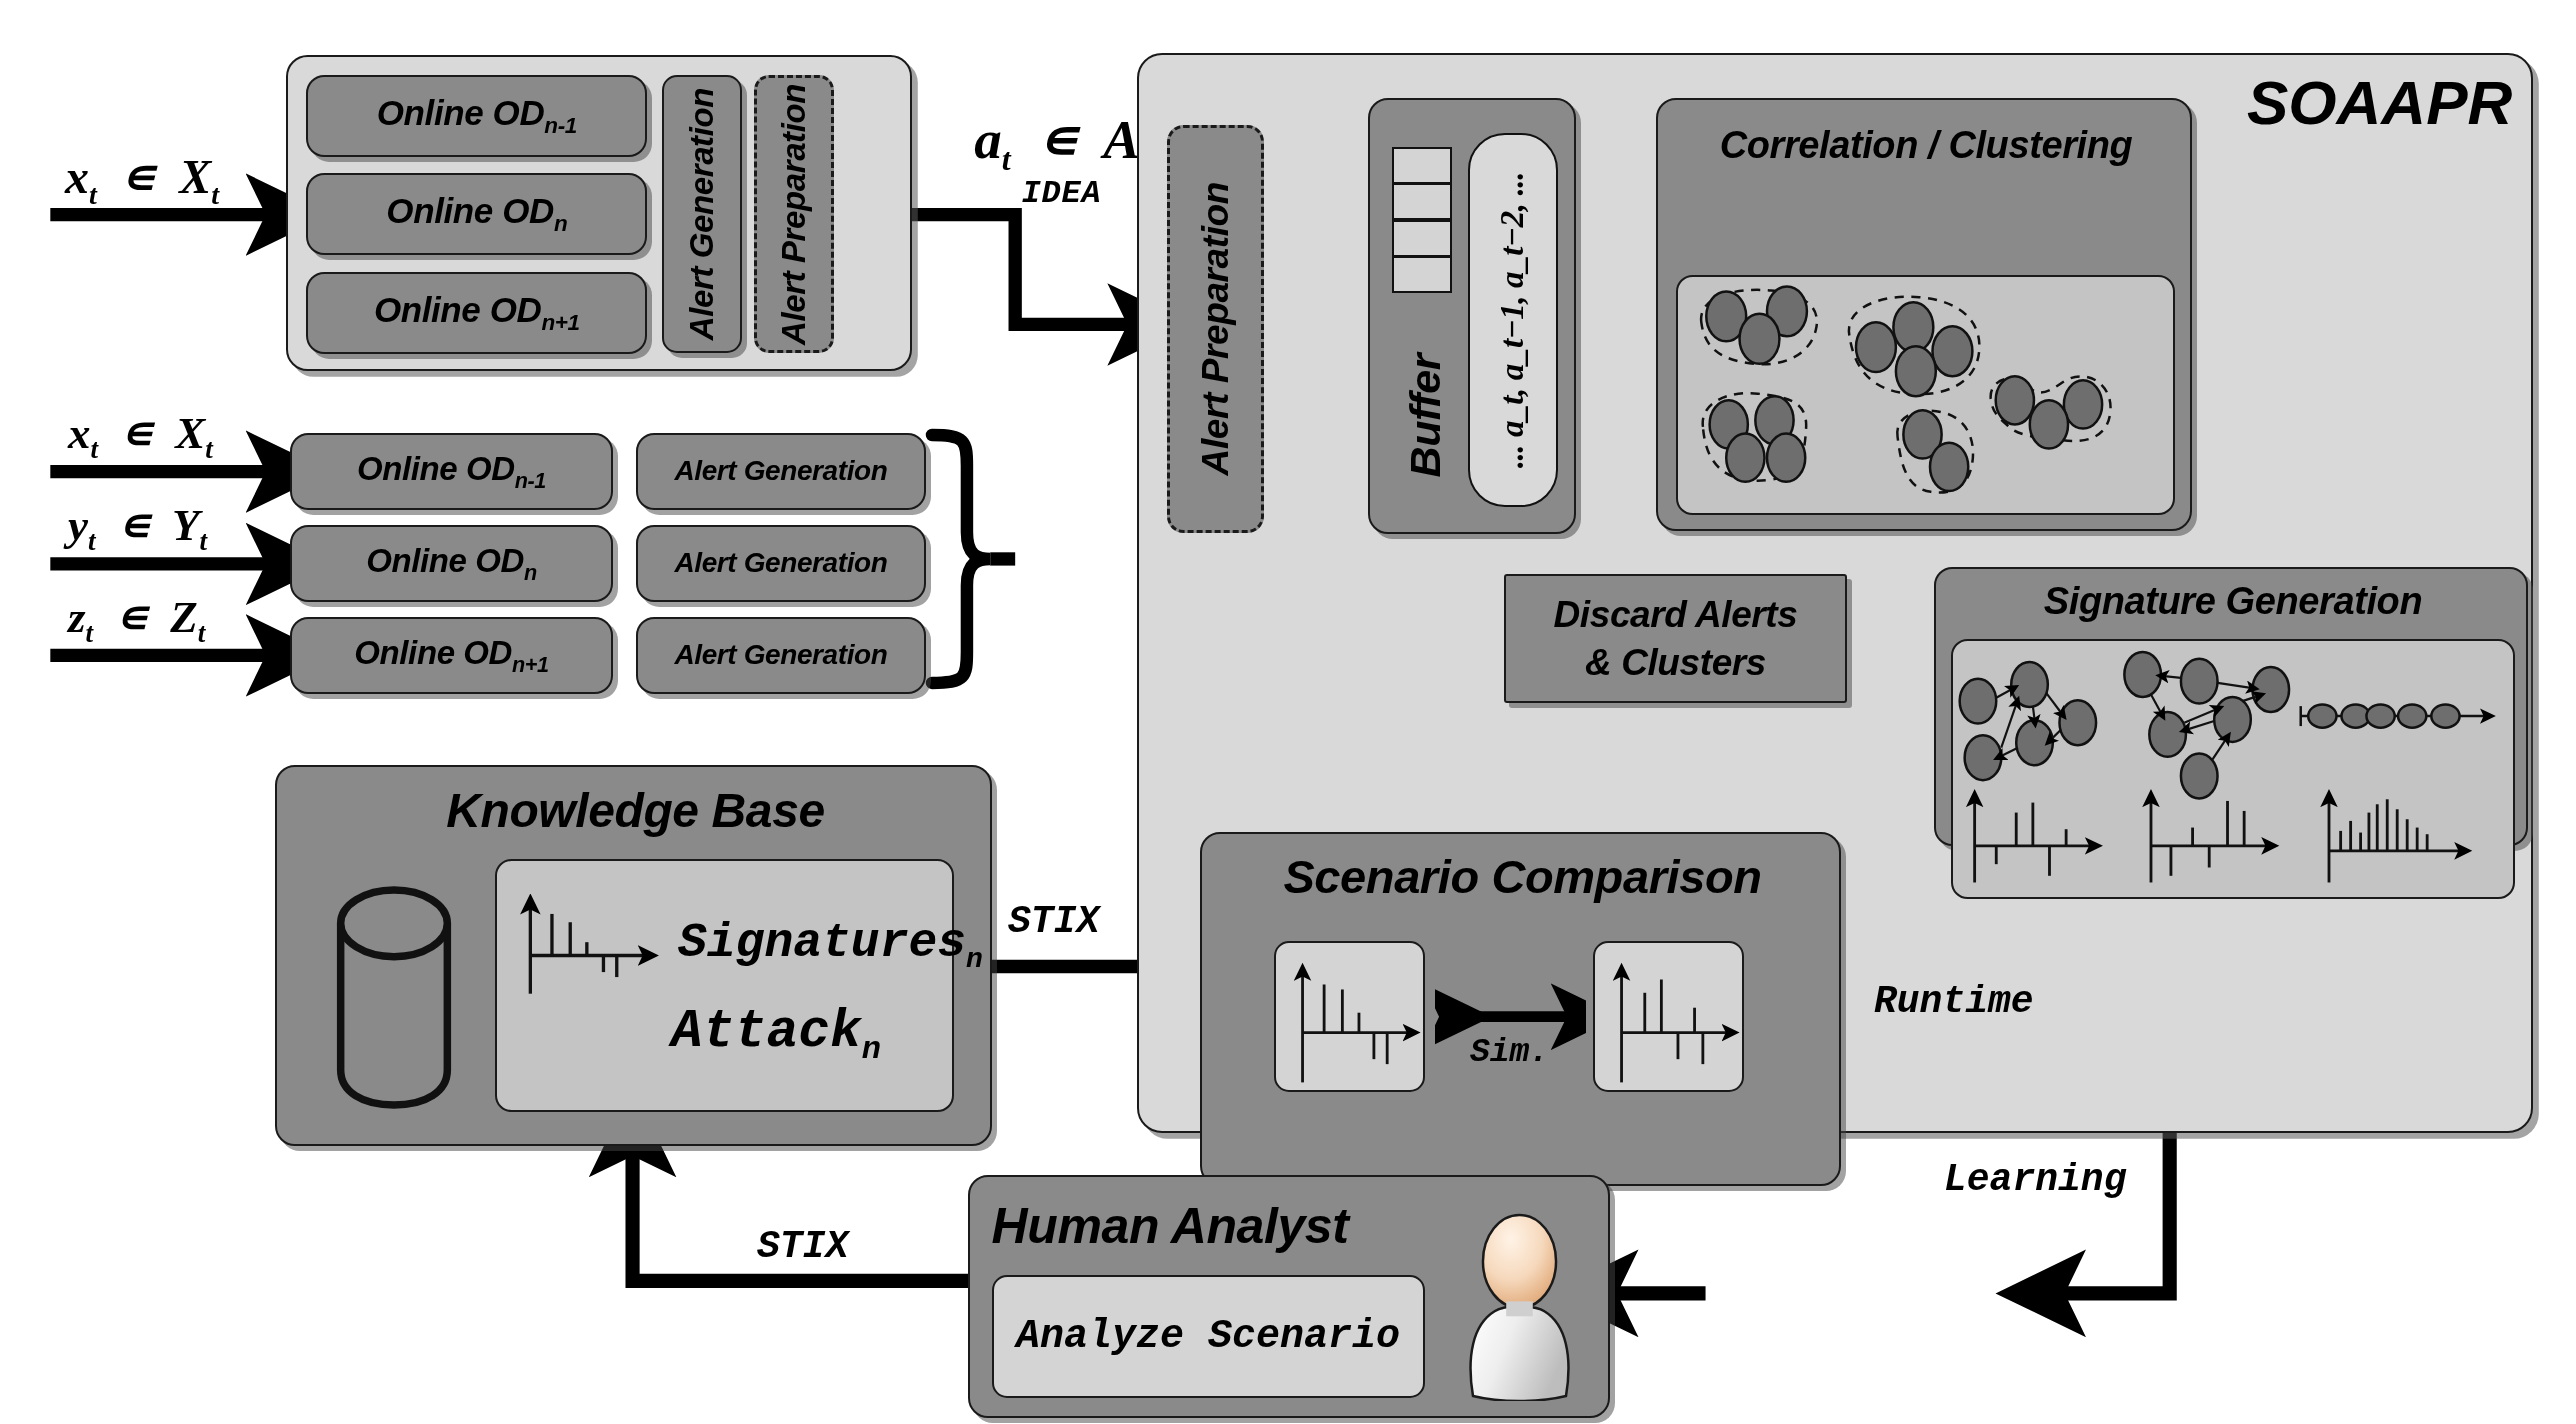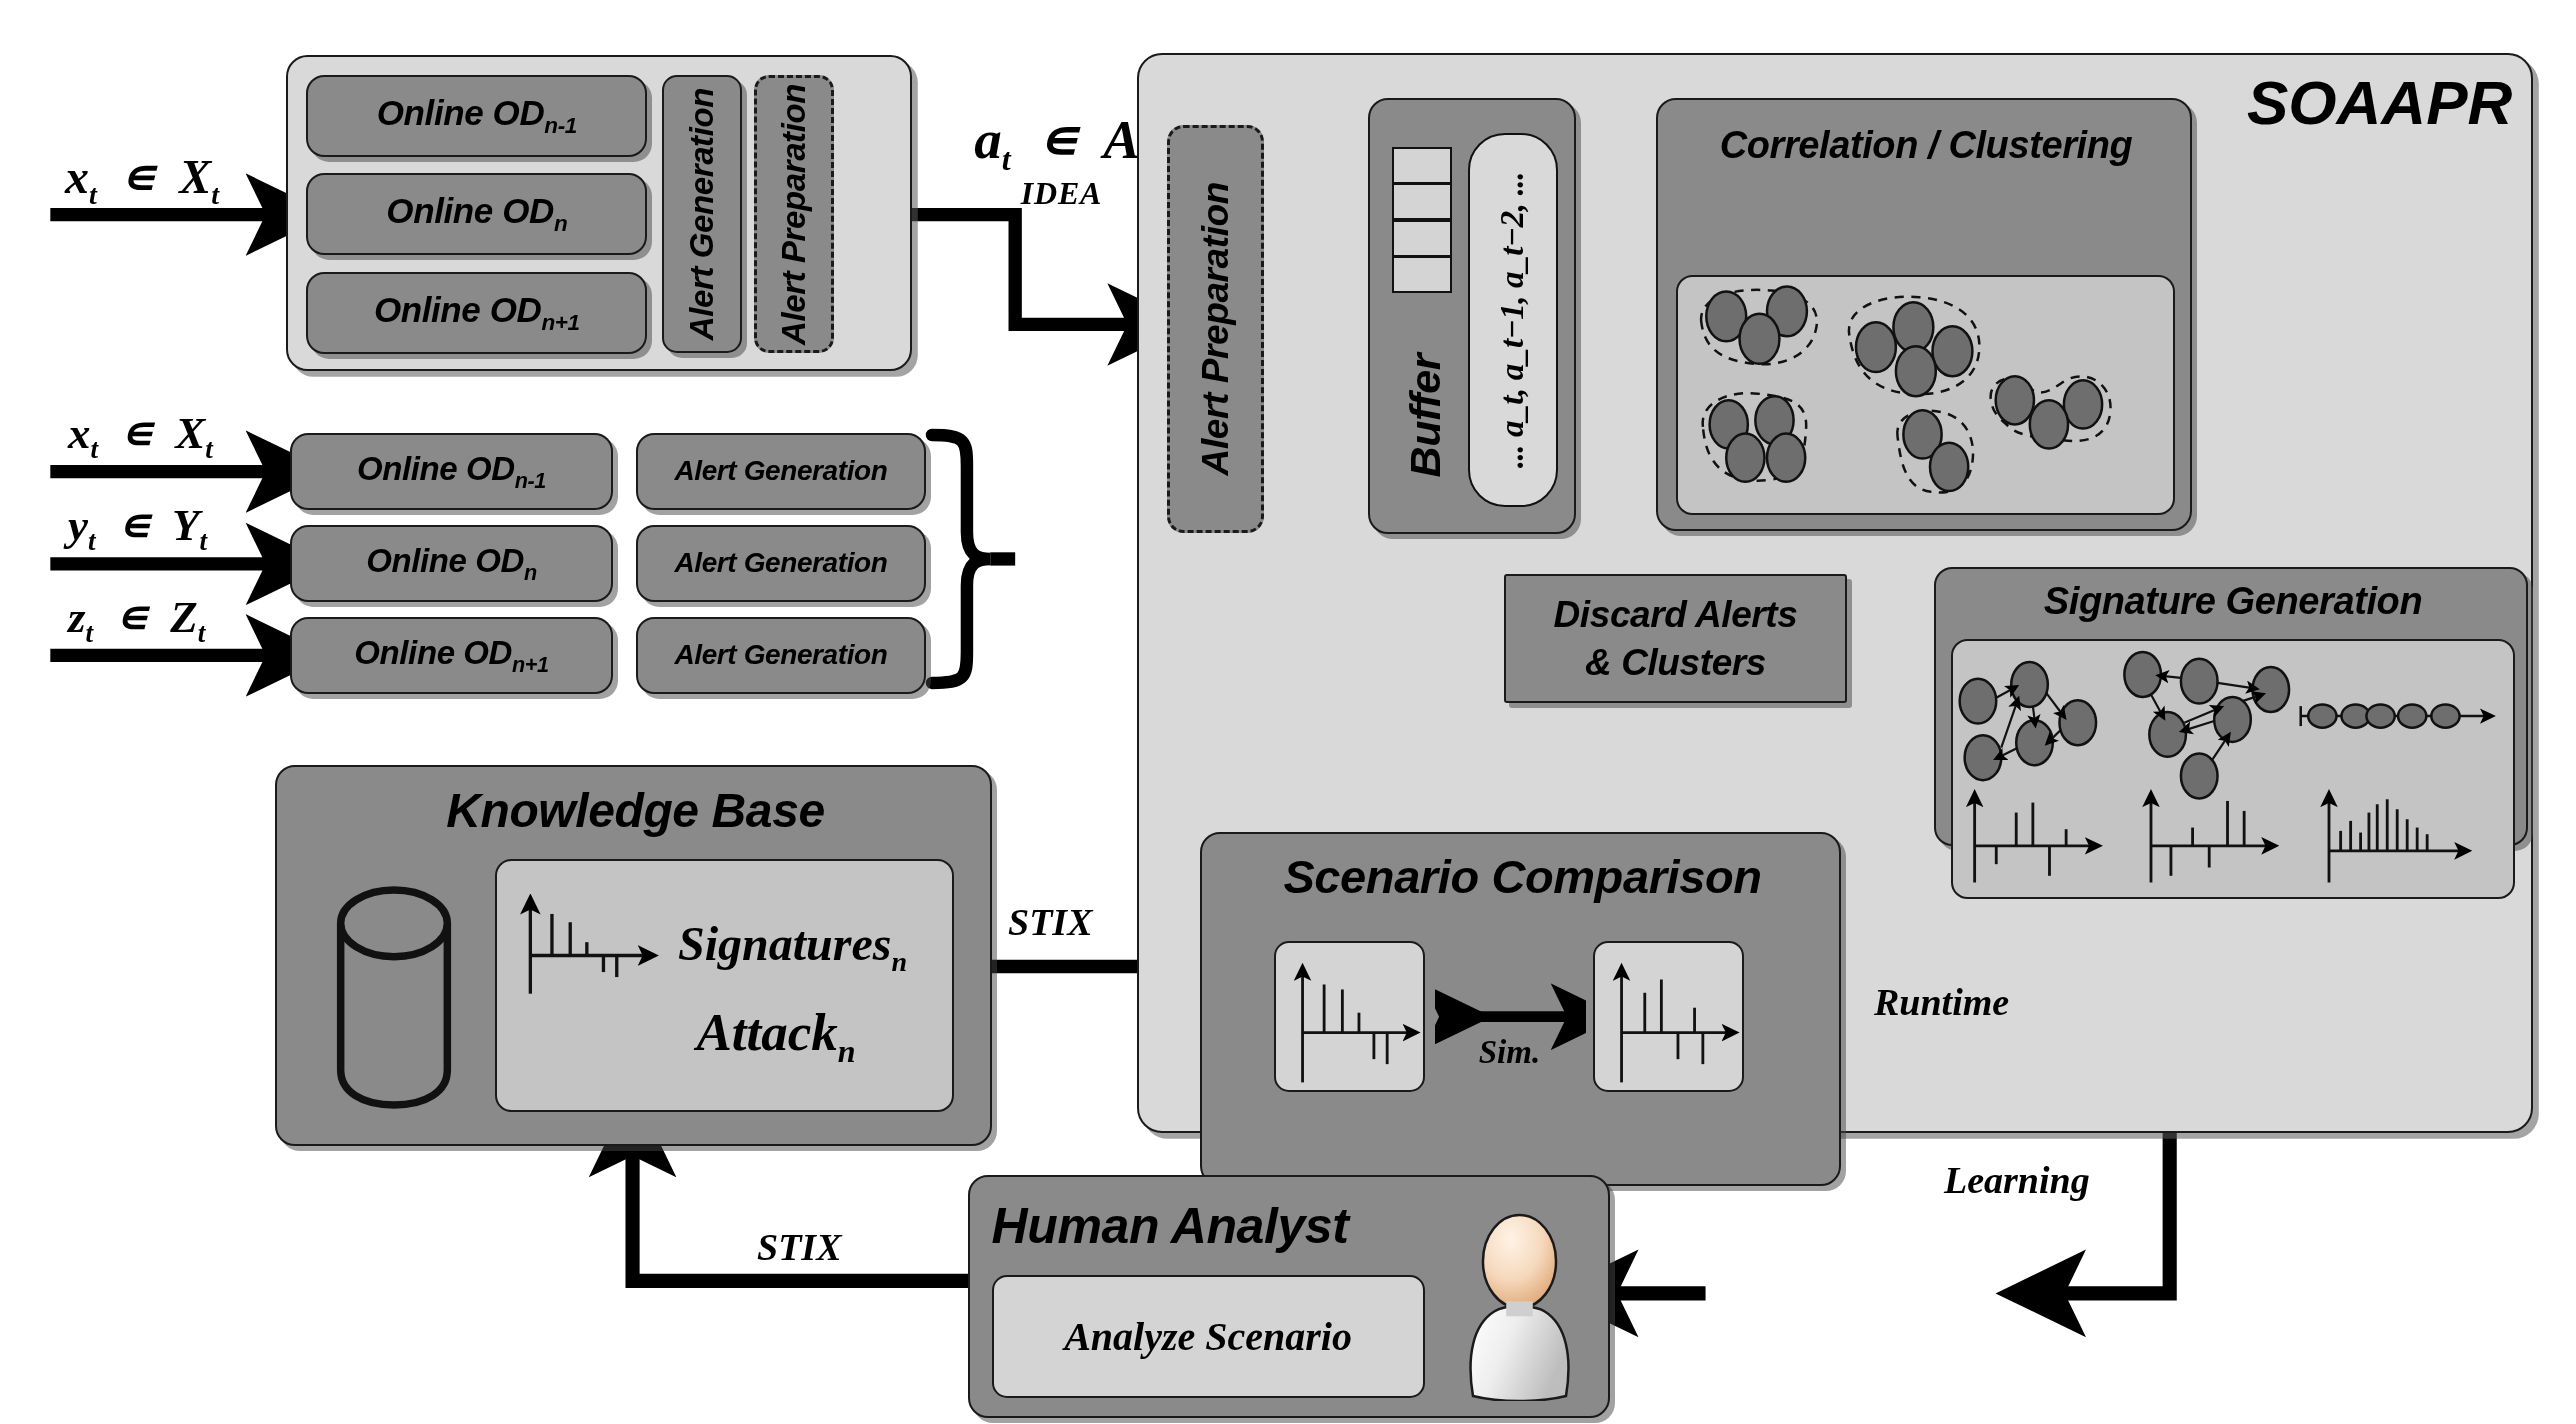--- a/index.html
+++ b/index.html
@@ -18,21 +18,21 @@
   .panel-inner{background:#c4c4c4;border:2.5px solid #1a1a1a;border-radius:16.6px;}
   .panel-inner2{background:#d4d4d4;border:2.5px solid #1a1a1a;border-radius:15px;}
 
   .lbl{font-style:italic;font-weight:bold;color:#000;text-align:center;
        line-height:1.08;letter-spacing:-0.4px;}
   .flow{display:flex;align-items:center;justify-content:center;}
 
   
   .vert{writing-mode:vertical-rl;transform:rotate(180deg);}
 
-  .script{font-family:Liberation Serif, serif;font-style:italic;font-weight:bold;color:#000;}
+  .script{font-family:Liberation Mono, monospace;font-style:italic;font-weight:bold;color:#000;}
   .mathlbl{font-family:"Liberation Serif",serif;font-style:italic;font-weight:bold;color:#000;}
 </style>
 </head>
 <body>
 
 <div id="stage">
 
   <svg class="layer" viewBox="0 0 3096 1712" width="2576" height="1424">
     <defs>
       <marker id="ah" markerWidth="7" markerHeight="7" refX="2.2" refY="3.1" orient="auto" markerUnits="strokeWidth">

